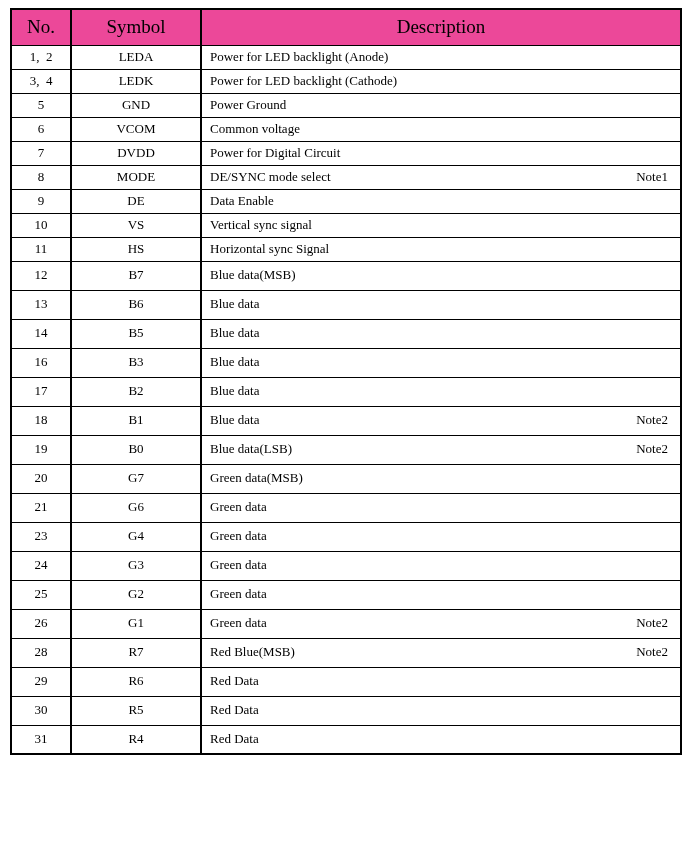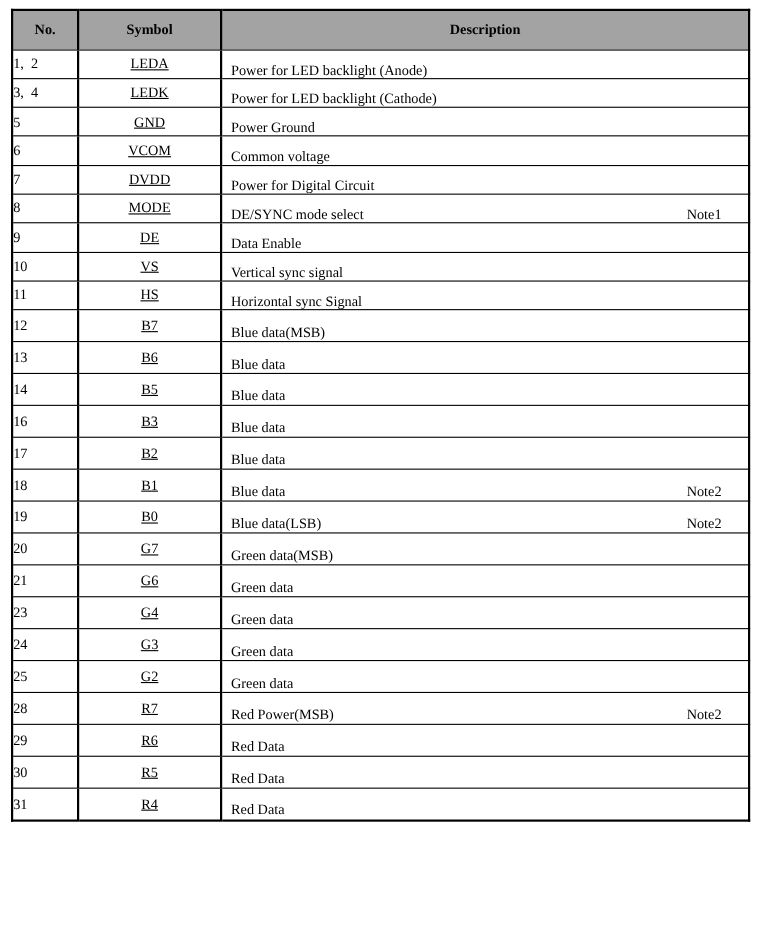--- a/index.html
+++ b/index.html
@@ -36,48 +36,47 @@
   }
   
   .pin-table .col-no,
   .pin-table .col-symbol {
     border-right-width: 2px;
   }
   .pin-table thead tr {
     height: 36px;
   }
   .pin-table thead th {
-    background: #a3a3a3;
-    font-weight: bold;
-    font-size: 13px;
+    background: #ec4899;
+    font-weight: normal;
+    font-size: 19px;
     text-align: center;
     border-bottom-width: 1px;
   }
   .pin-table tbody tr.r-short { height: 24px; }
   .pin-table tbody tr.r-tall  { height: 29px; }
   .pin-table td.col-no {
+    text-align: center;
     white-space: pre;
   }
   .pin-table td.col-symbol {
     text-align: center;
-    text-decoration: underline;
   }
   .pin-table td.col-desc .desc-wrap {
     display: flex;
     justify-content: space-between;
     align-items: center;
     width: 100%;
-    margin-top: 11px;
   }
   .pin-table td.col-desc .desc-text {
     padding-left: 8px;
     text-align: left;
   }
   .pin-table td.col-desc .desc-note {
-    padding-right: 24px;
+    padding-right: 12px;
     text-align: right;
     white-space: nowrap;
   }
 </style>
 </head>
 <body>
 
 <div class="page">
   <table class="pin-table">
     <colgroup>
@@ -279,25 +278,35 @@
         <tr class="r-tall">
           <td class="col-no">25</td>
           <td class="col-symbol">G2</td>
           <td class="col-desc">
             <div class="desc-wrap">
               <span class="desc-text">Green data</span>
             </div>
           </td>
         </tr>
         <tr class="r-tall">
+          <td class="col-no">26</td>
+          <td class="col-symbol">G1</td>
+          <td class="col-desc">
+            <div class="desc-wrap">
+              <span class="desc-text">Green data</span>
+              <span class="desc-note">Note2</span>
+            </div>
+          </td>
+        </tr>
+        <tr class="r-tall">
           <td class="col-no">28</td>
           <td class="col-symbol">R7</td>
           <td class="col-desc">
             <div class="desc-wrap">
-              <span class="desc-text">Red Power(MSB)</span>
+              <span class="desc-text">Red Blue(MSB)</span>
               <span class="desc-note">Note2</span>
             </div>
           </td>
         </tr>
         <tr class="r-tall">
           <td class="col-no">29</td>
           <td class="col-symbol">R6</td>
           <td class="col-desc">
             <div class="desc-wrap">
               <span class="desc-text">Red Data</span>

